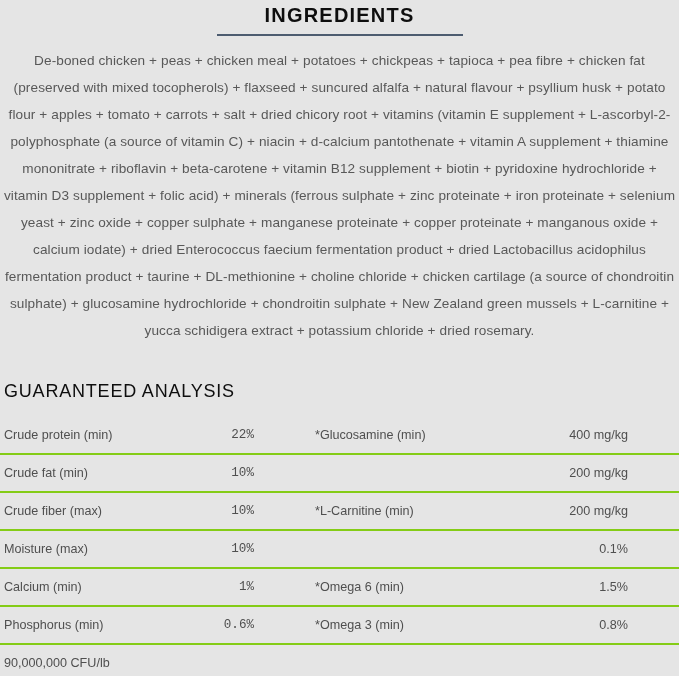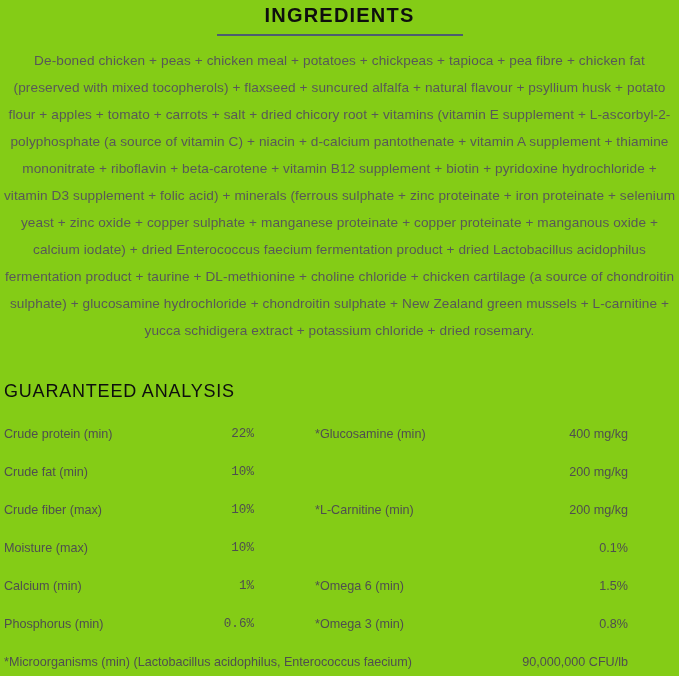--- a/index.html
+++ b/index.html
@@ -4,21 +4,21 @@
 <style>
   * { margin: 0; padding: 0; box-sizing: border-box; }
   html, body {
     width: 679px;
     background: #ffffff;
     font-family: "Liberation Sans", sans-serif;
   }
   .page {
     width: 679px;
     height: 676px;
-    background: #84cc16;
+    background: #e5e5e5;
     overflow: hidden;
     color: #565656;
   }
 
   
   .ing-title {
     margin-top: 4px;
     text-align: center;
     font-size: 20px;
     font-weight: bold;
@@ -54,21 +54,21 @@
     margin-top: 15px;
     width: 679px;
     font-size: 12.6px;
     color: #4f4f4f;
   }
   .ga-row {
     display: flex;
     align-items: center;
     height: 38px;
     padding: 0 51px 0 4px;
-    border-bottom: 5px solid #84cc16;
+    border-bottom: 2px solid #84cc16;
   }
   .ga-l-label  { width: 170px; text-align: left; }
   .ga-l-value  { width: 80px;  text-align: right; font-family: Liberation Mono, monospace; }
   .ga-spacer   { width: 61px; }
   .ga-r-label  { width: 200px; text-align: left; }
   .ga-r-value  { flex: 1;      text-align: right; }
   .ga-full-label { flex: 1; text-align: left; }
   .ga-full-value { text-align: right; }
 </style>
 </head>
@@ -126,19 +126,18 @@
 
     <div class="ga-row">
       <span class="ga-l-label">Phosphorus (min)</span>
       <span class="ga-l-value">0.6%</span>
       <span class="ga-spacer"></span>
       <span class="ga-r-label">*Omega 3 (min)</span>
       <span class="ga-r-value">0.8%</span>
     </div>
 
     <div class="ga-row">
-      <span class="ga-full-label">*Microorganisms (min) (Lactobacillus acidophilus, Enterococcus faecium)</span>
       <span class="ga-full-value">90,000,000 CFU/lb</span>
     </div>
 
   </div>
 
 </div>
 
 </body></html>

